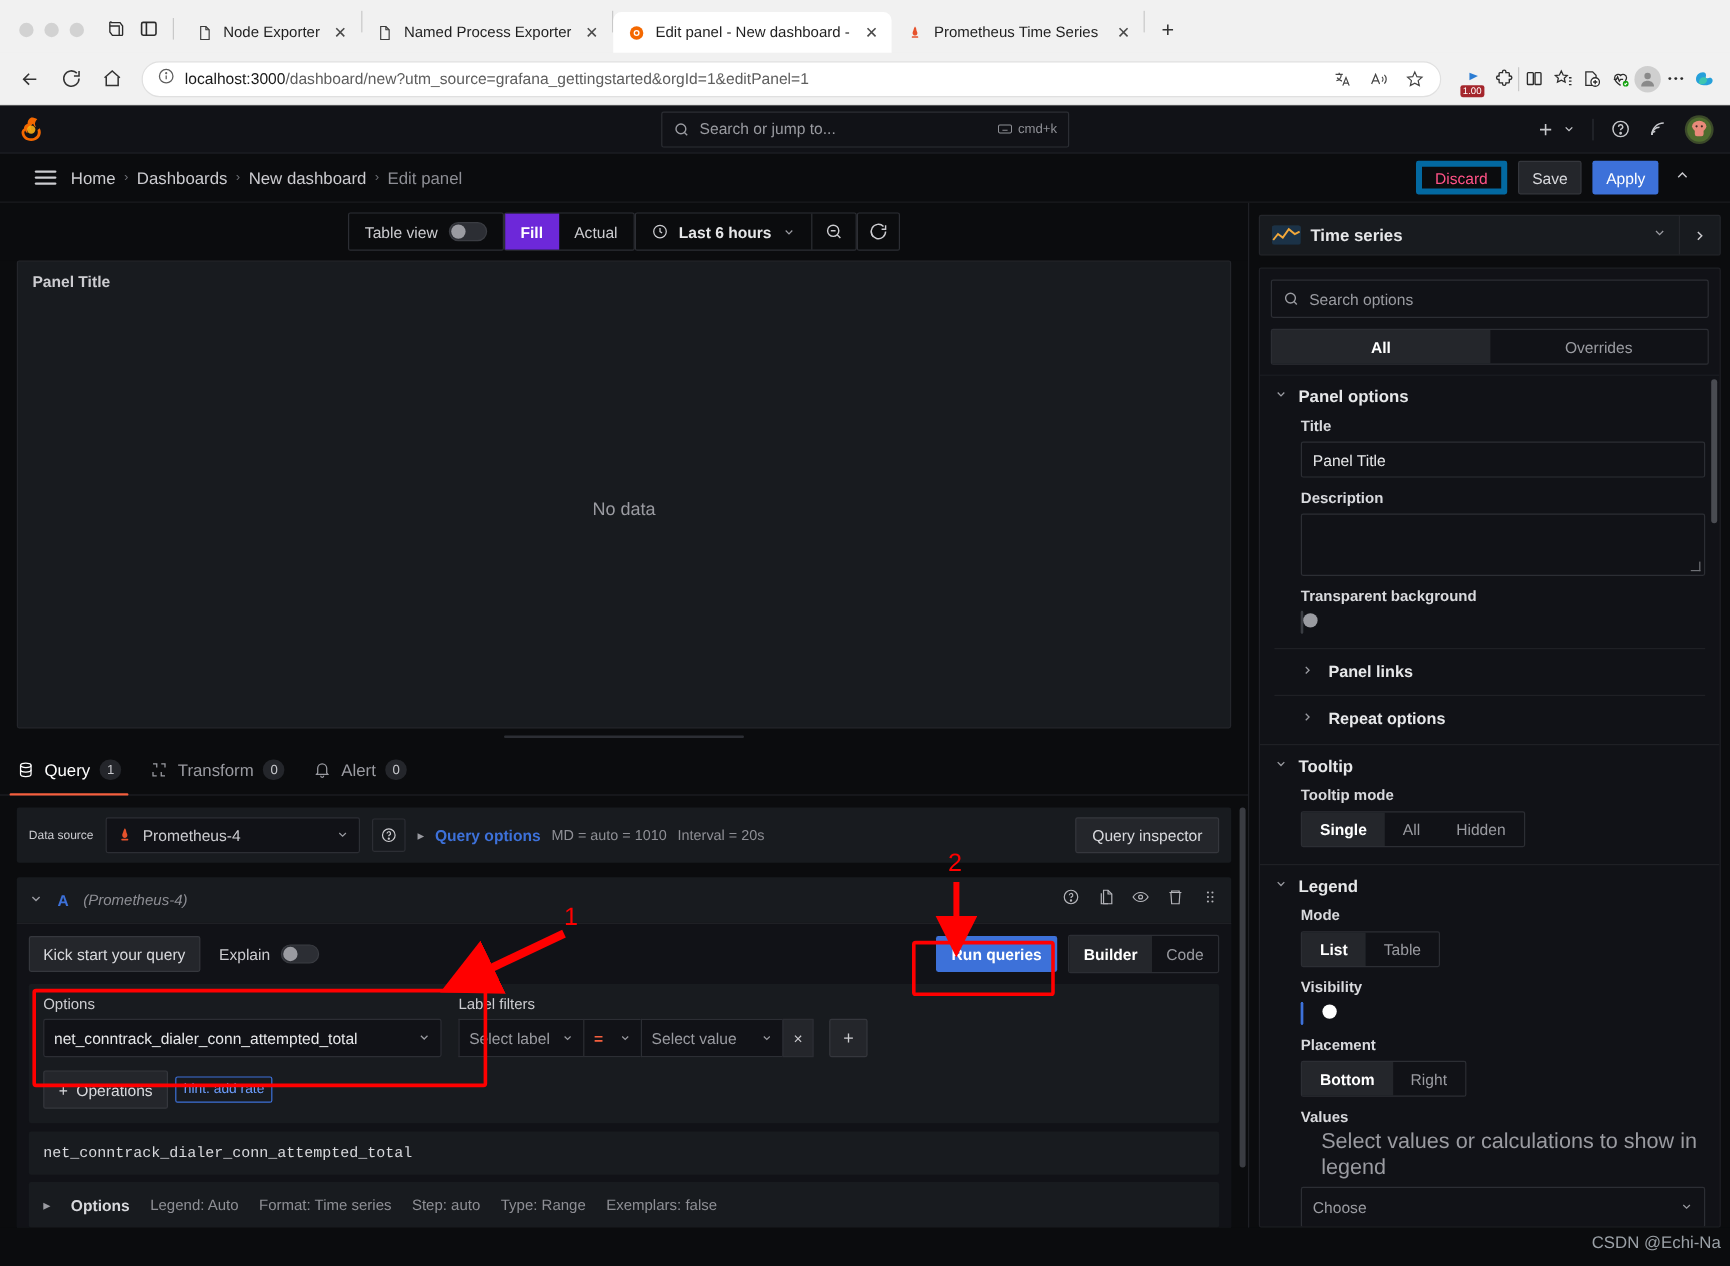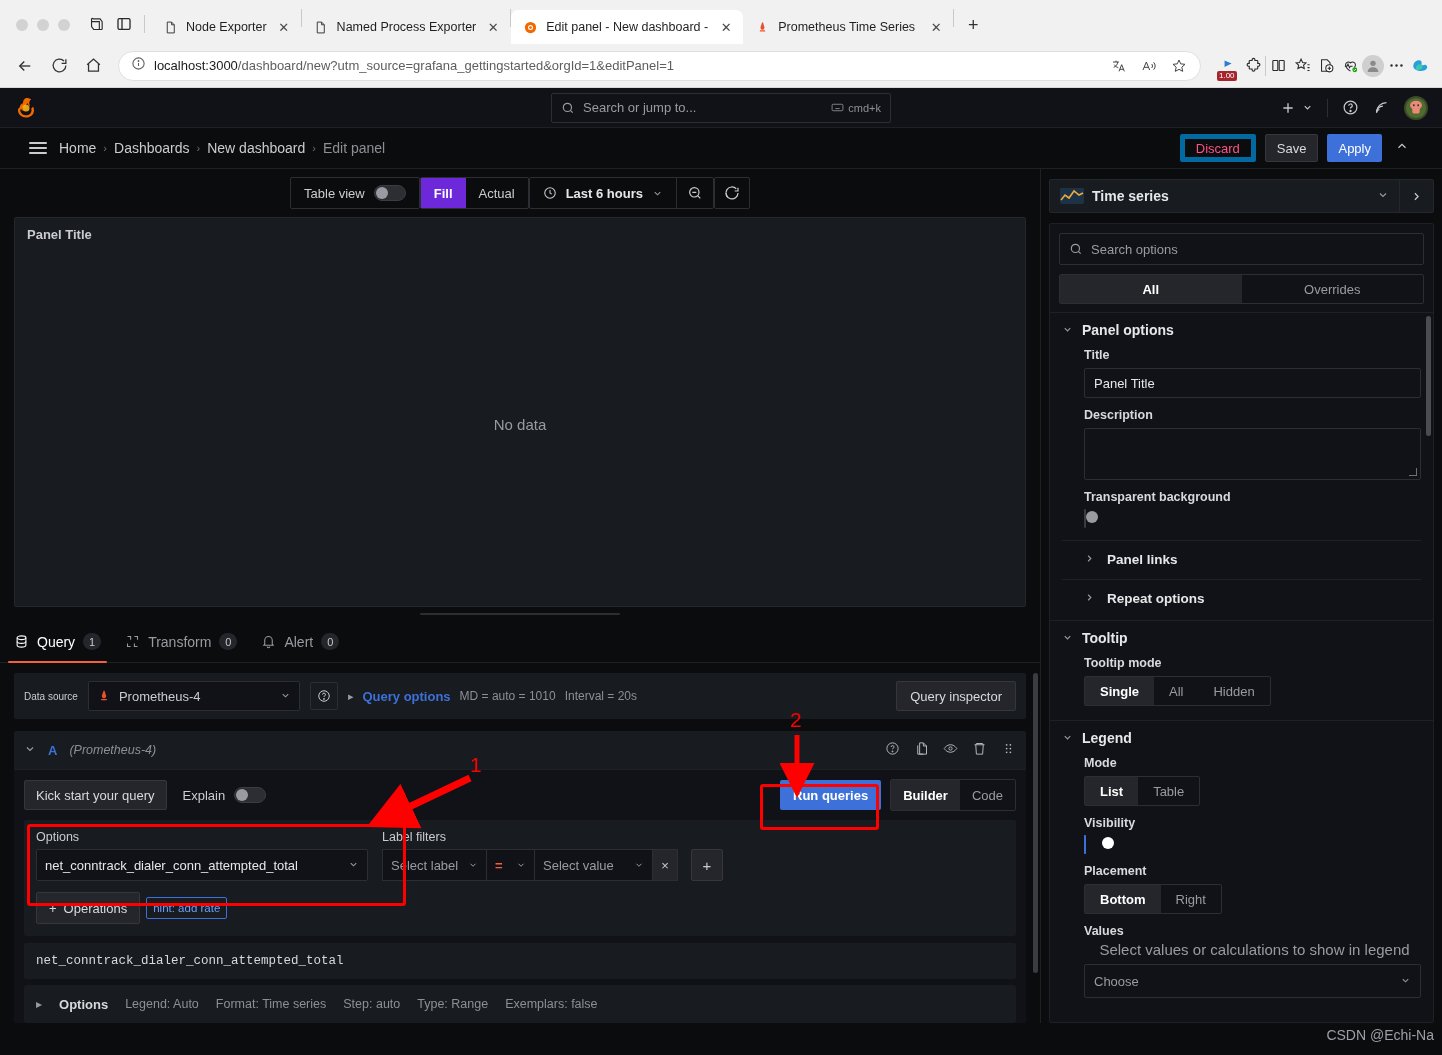--- a/index.html
+++ b/index.html
@@ -243,21 +243,21 @@
   .seg2 { margin: 9px 9px 0 9px; height: 30px; display: flex; border: 1px solid #2c2e34; border-radius: 2px; }
   .seg2 div { flex: 1; display:flex;align-items:center;justify-content:center; font-size: 13px; color: #9a9ba1; }
   .seg2 div.on { background: #24262b; color: #fff; font-weight: 600; }
   .opt-scroll { flex: 1; overflow: hidden; margin-top: 8px; position: relative; }
   .opt-sect { border-top: 1px solid #1f2025; padding: 9px 12px 14px 12px; }
   .opt-sect:first-child { border-top: none; }
   .sect-head { display: flex; align-items: center; gap: 9px; font-size: 14px; font-weight: 600; color: #e6e7e9; }
   .sect-head .chev { color: #9a9ba1; font-size: 11px; }
   .fld { margin-top: 10px; padding-left: 22px; }
   .fld-label { font-size: 12.5px; color: #d8d9dd; font-weight: 600; margin-bottom: 6px; }
-  .fld-sub { font-size: 15px; color: #9a9ba1; margin: -3px 0 6px 4px; font-weight: 400; text-align: center; }
+  .fld-sub { font-size: 18px; color: #9a9ba1; margin: -3px 0 6px 17px; font-weight: 400; }
   .inp { height: 30px; background: #111217; border: 1px solid #2c2e34; border-radius: 2px;
          display: flex; align-items: center; padding: 0 9px; font-size: 13px; color: #e6e7e9; }
   .txta { height: 52px; background: #111217; border: 1px solid #2c2e34; border-radius: 2px; position: relative; }
   .txta::after { content:""; position:absolute; right: 3px; bottom: 3px; width: 7px; height: 7px;
                  border-right: 1px solid #6e7076; border-bottom: 1px solid #6e7076; }
   .segN { height: 30px; display: inline-flex; border: 1px solid #2c2e34; border-radius: 2px; }
   .segN span { padding: 0 15px; display:flex;align-items:center; font-size: 13px; color: #9a9ba1; }
   .segN span.on { background: #24262b; color: #fff; font-weight: 600; }
   .sub-link { display: flex; align-items: center; gap: 12px; padding: 11px 0 0 22px;
               border-top: 1px solid #1f2025; margin-top: 12px; }

